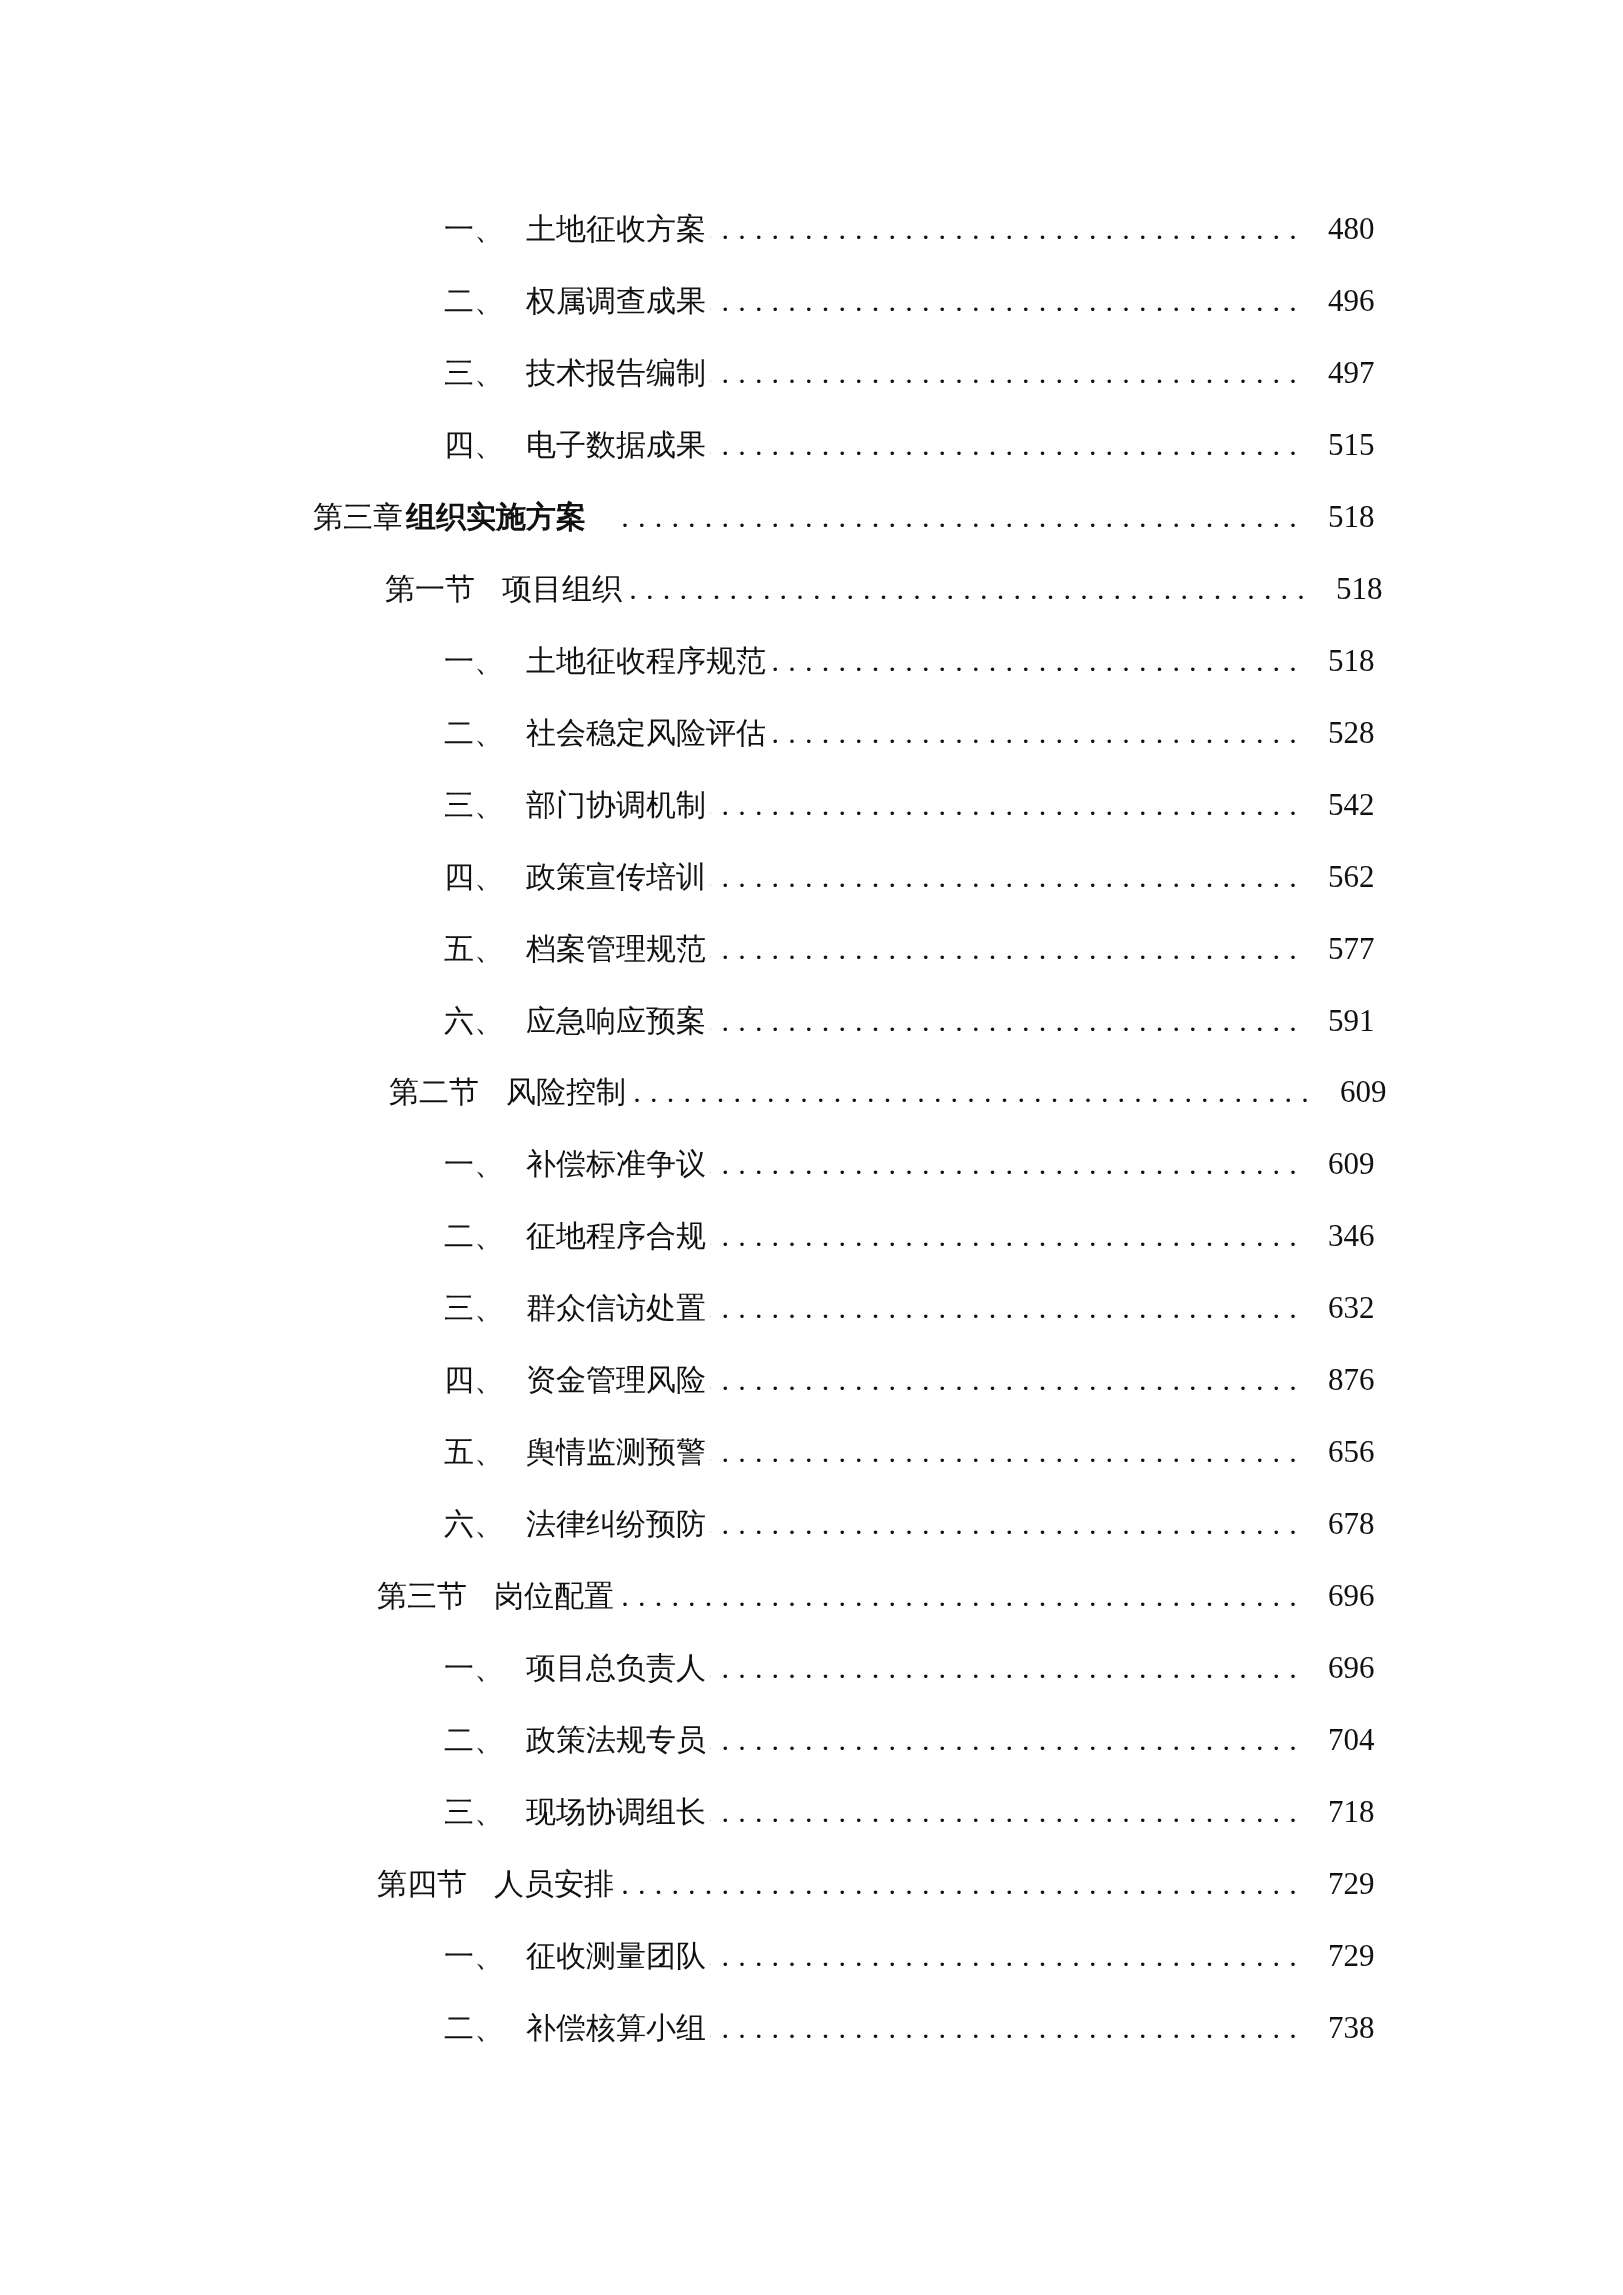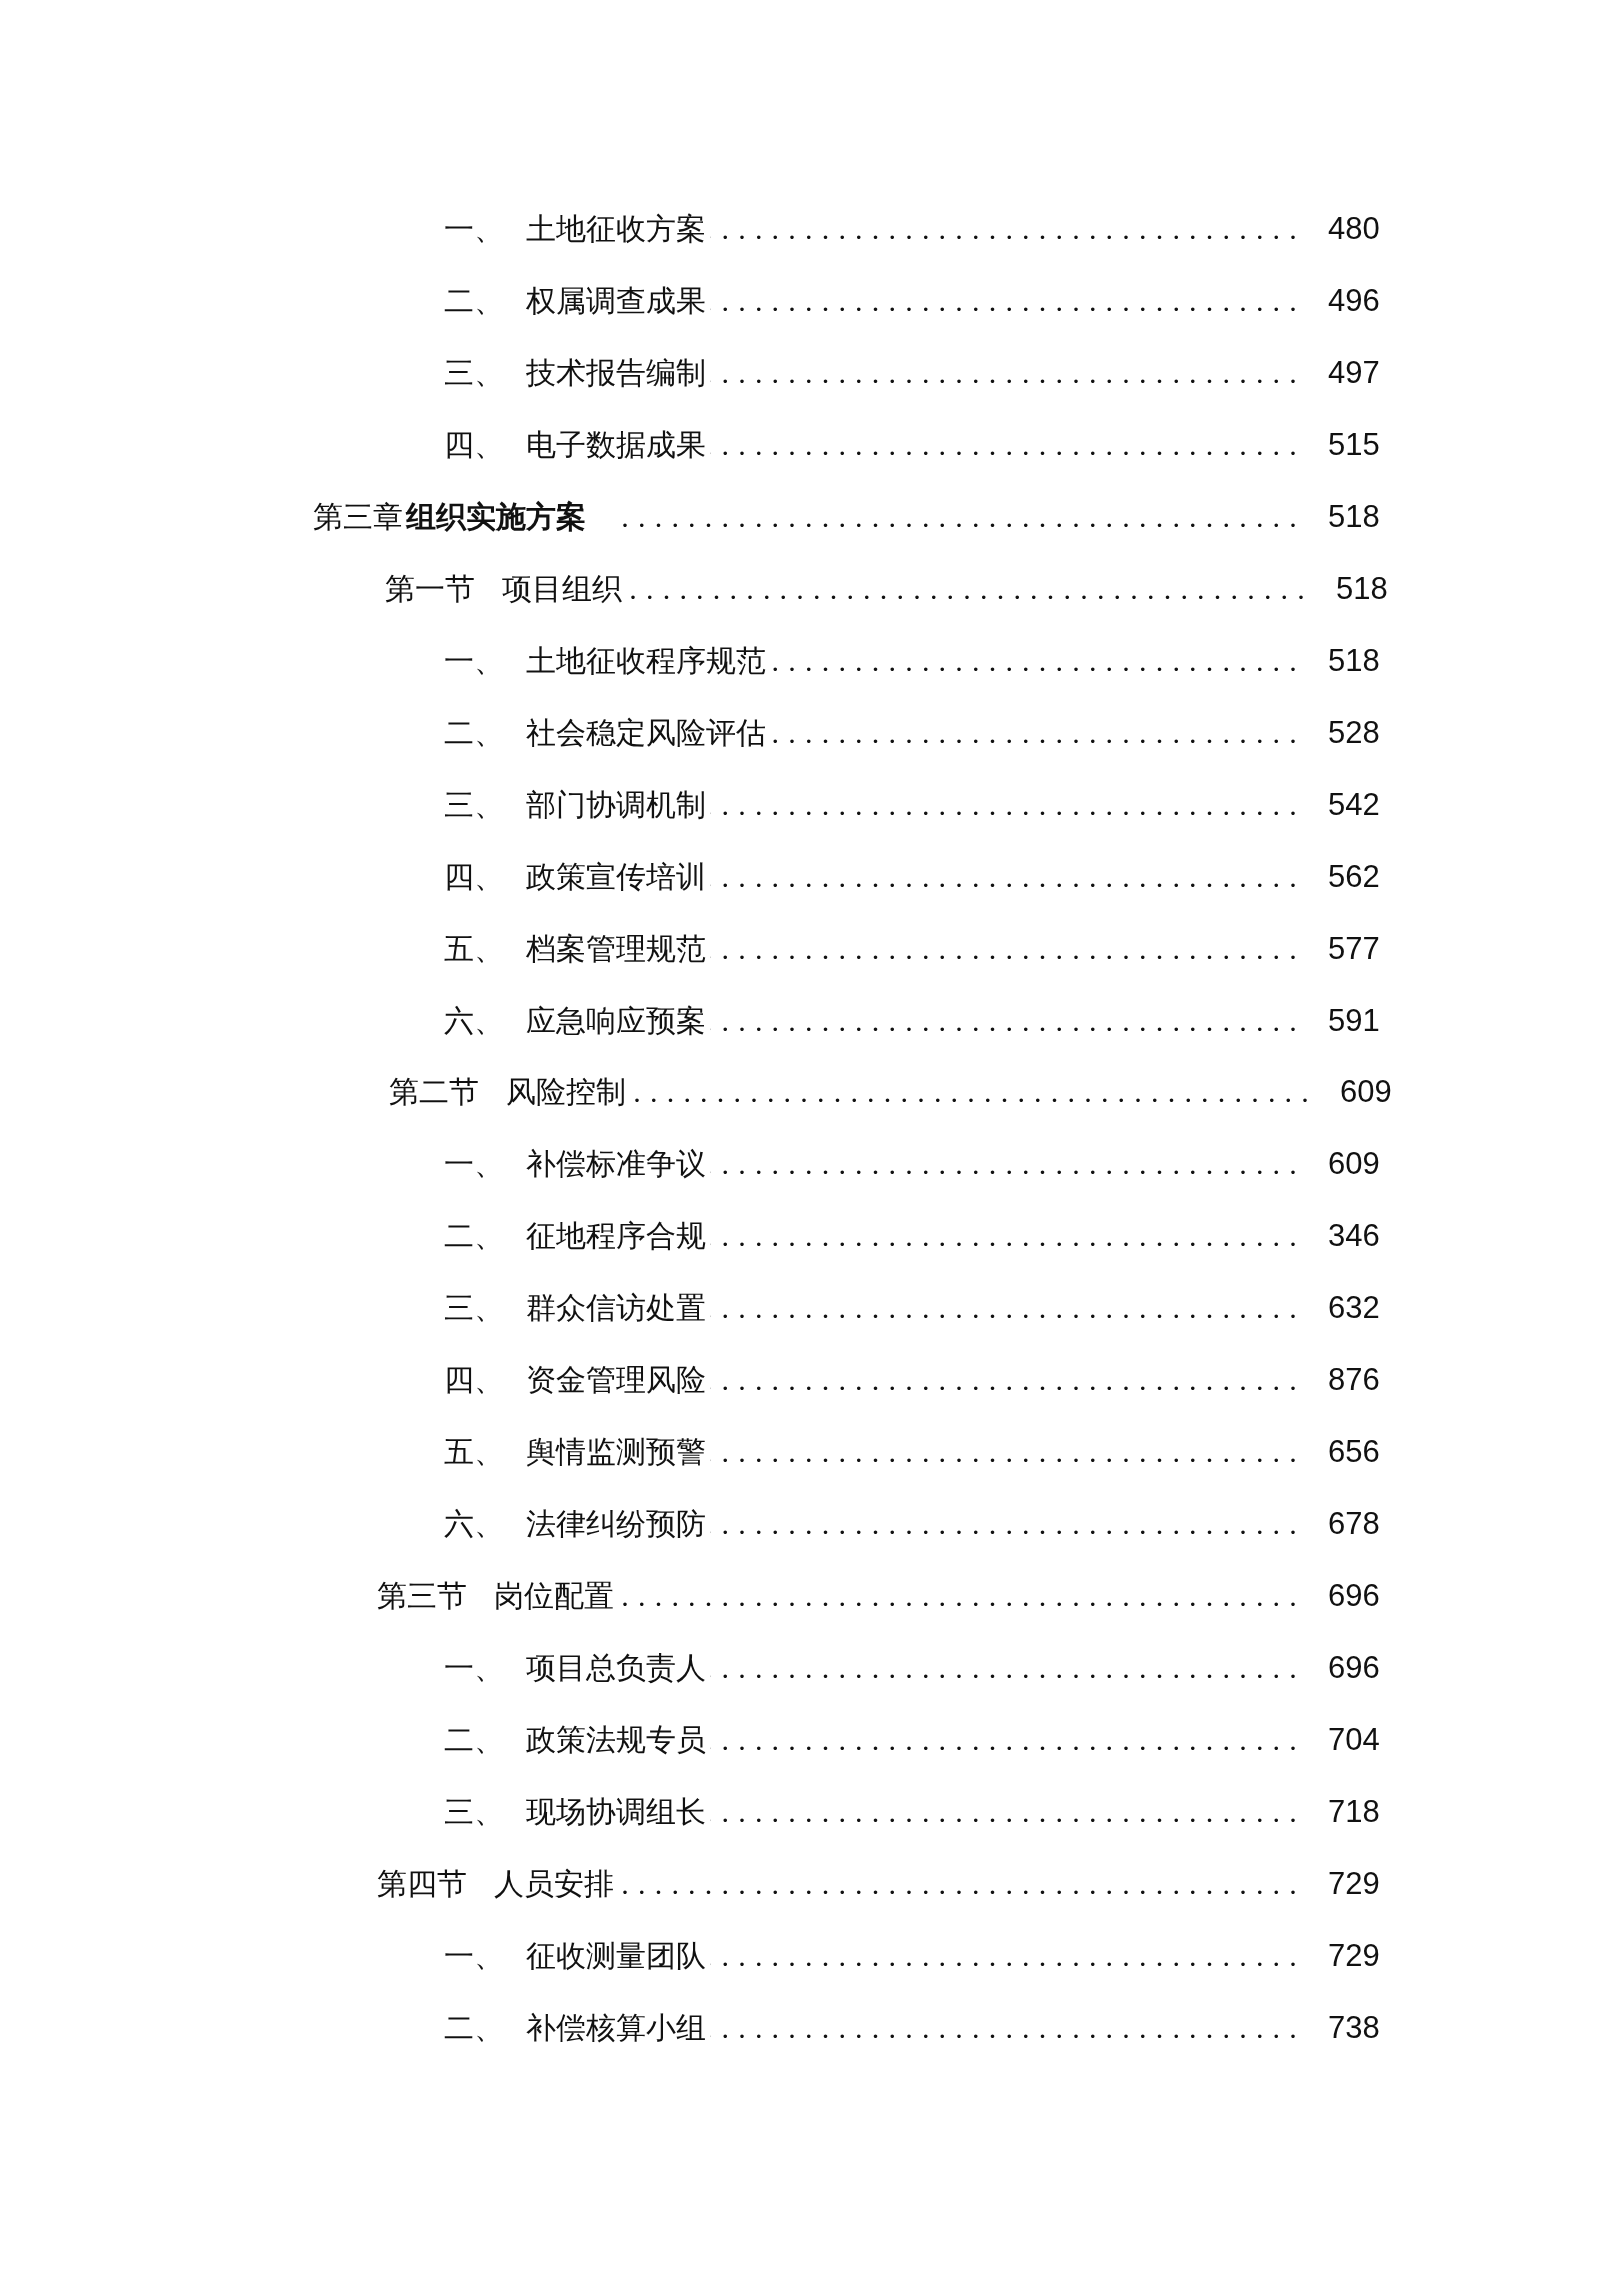--- a/index.html
+++ b/index.html
@@ -34,21 +34,21 @@
     text-align: right;
     font-family: "Liberation Serif", serif;
     letter-spacing: 9.2px;
     direction: rtl;
   }
   .toc-line .page {
     position: absolute;
     top: 0;
     left: 1328px;
     width: 52px;
-    font-family: Liberation Sans, sans-serif;
+    font-family: Liberation Serif, serif;
     font-size: 31px;
   }
   
   .lvl-chapter .num { left: 313px; }
   .lvl-chapter .title { left: 406px; font-weight: bold; }
   .lvl-section .num { left: 377px; }
   .lvl-section .title { left: 494px; }
   .lvl-item .num { left: 444px; }
   .lvl-item .title { left: 526px; }
 </style>

